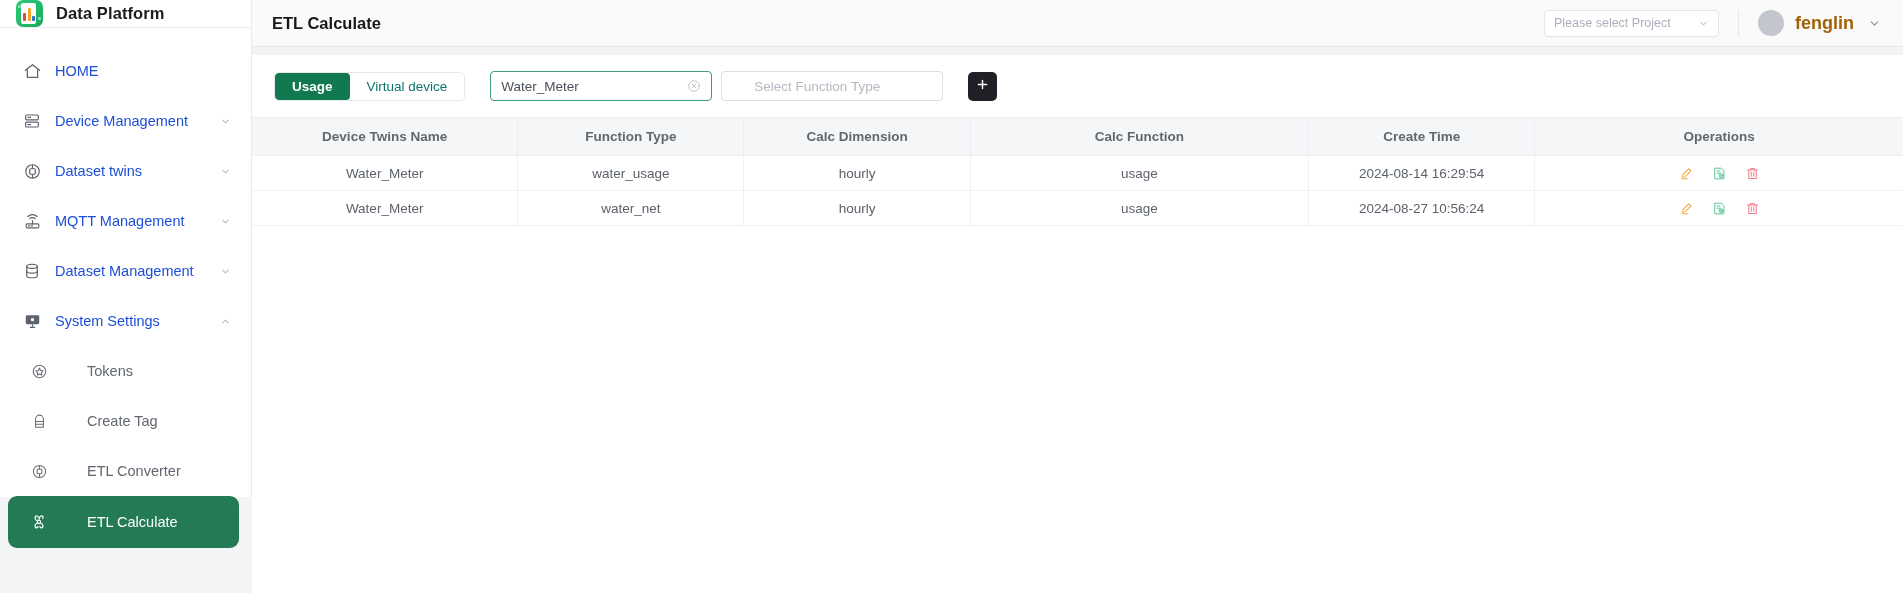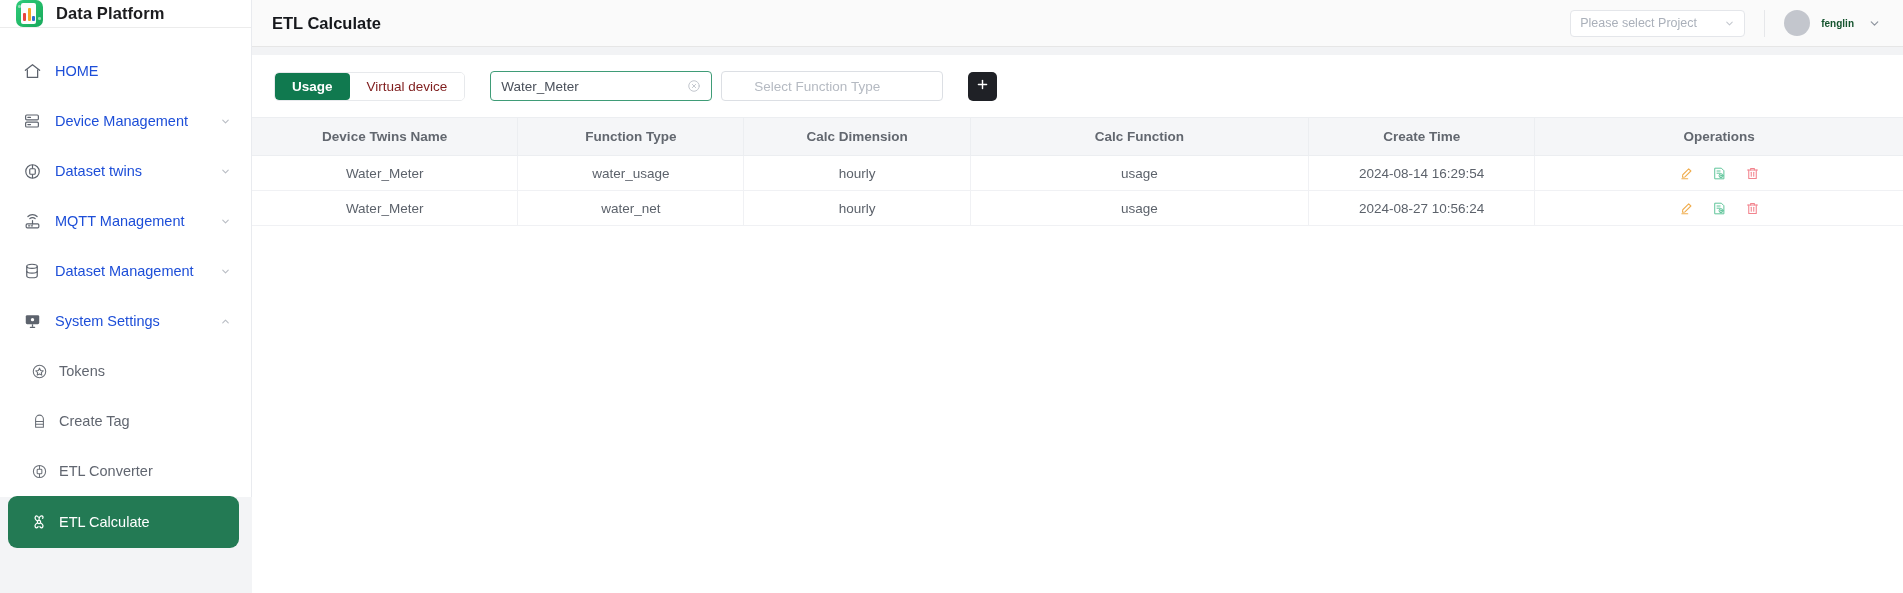--- a/index.html
+++ b/index.html
@@ -98,20 +98,21 @@
   .nav-item .chev {
     width: 12px; height: 12px; flex: none; color: #b9bdc4;
     display: flex; align-items: center; justify-content: center;
   }
   .nav-sub {
     height: 50px;
     display: flex;
     align-items: center;
     padding: 0 20px 0 30px;
     cursor: pointer;
+    gap: 28px;
   }
   .nav-sub .ico {
     width: 18px; height: 18px; flex: none;
     display: flex; align-items: center; justify-content: center;
     color: #6b7078;
     margin-right: 11px;
   }
   .nav-sub .lbl { font-size: 14.5px; color: #616670; white-space: nowrap; }
 
   .nav-sub.active {
@@ -174,21 +175,21 @@
     display:flex; align-items:center; justify-content:center; }
   .divider-v {
     width: 1px; height: 27px; background: #e6e7ea; margin: 0 19px;
   }
   .user-box { display: flex; align-items: center; cursor: pointer; }
   .avatar {
     width: 26px; height: 26px; border-radius: 50%;
     background: #c3c6cd; flex: none;
   }
   .user-name {
-    font-size: 10px; color: #14532d; font-weight: bold;
+    font-size: 18px; color: #a16207; font-weight: bold;
     margin-left: 11px; white-space: nowrap;
   }
   .user-chev { width: 13px; height: 13px; color: #8e949e; margin-left: 14px;
     display:flex; align-items:center; justify-content:center; }
 
   
   .content {
     flex: 1;
     background: #ffffff;
     margin-top: 8px;
@@ -210,21 +211,21 @@
     border-radius: 5px;
     overflow: hidden;
     border: 1px solid #e7e9ec;
     background: #ffffff;
     flex: none;
   }
   .seg-btn {
     padding: 0 17px;
     display: flex; align-items: center; justify-content: center;
     font-size: 13.5px;
-    color: #7f1d1d;
+    color: #0f766e;
     cursor: pointer;
     background: #ffffff;
     white-space: nowrap;
   }
   .seg-btn.active {
     background: #10794f;
     color: #ffffff;
     font-weight: bold;
     border-radius: 4px;
   }

